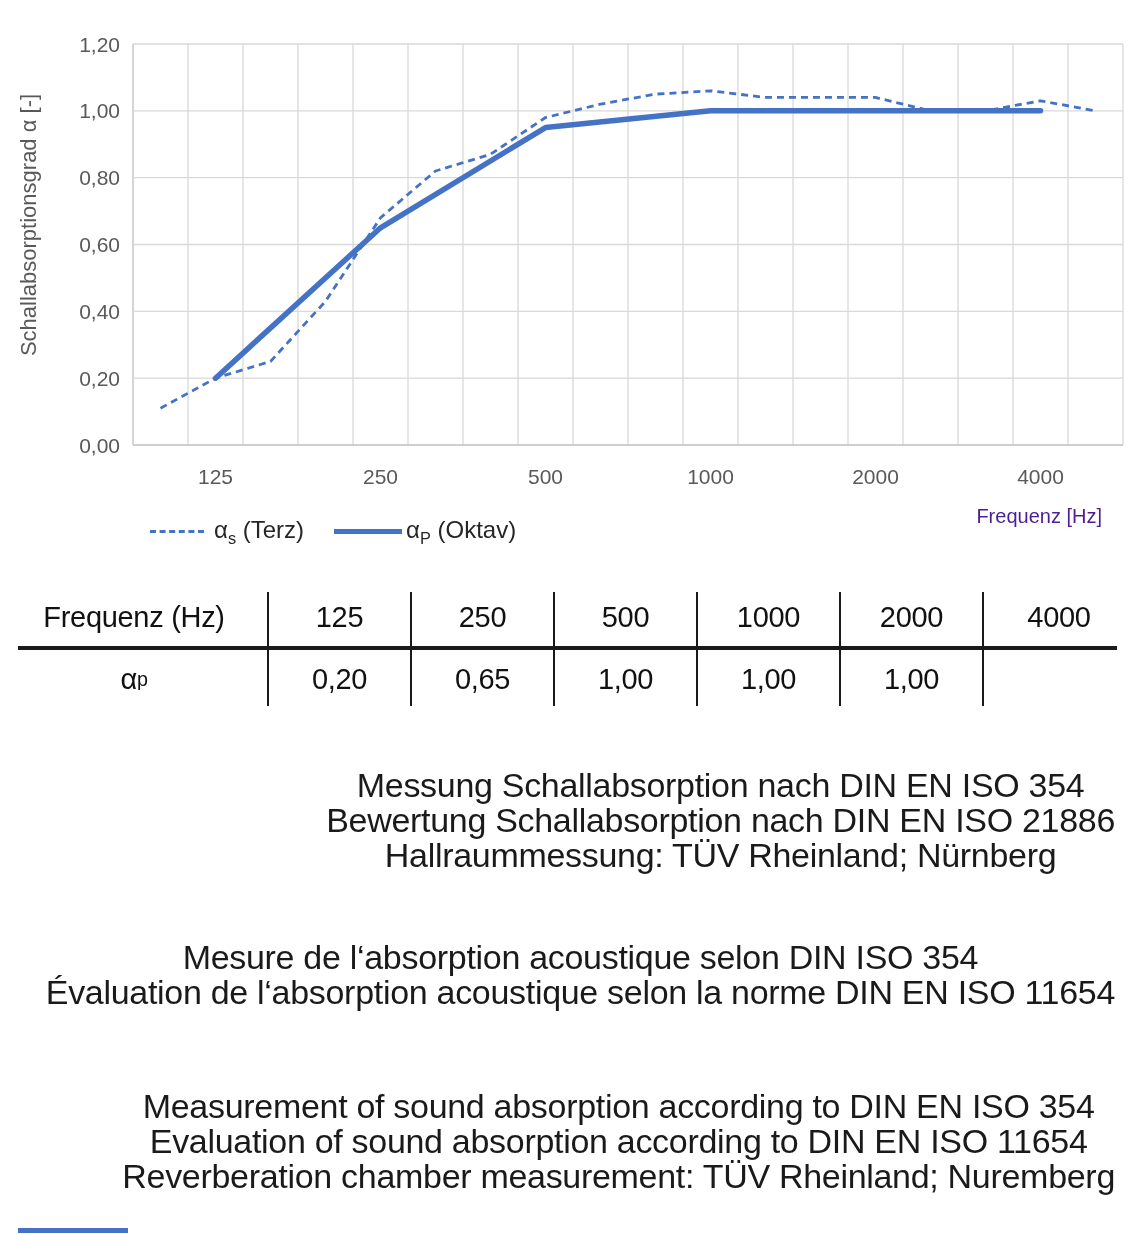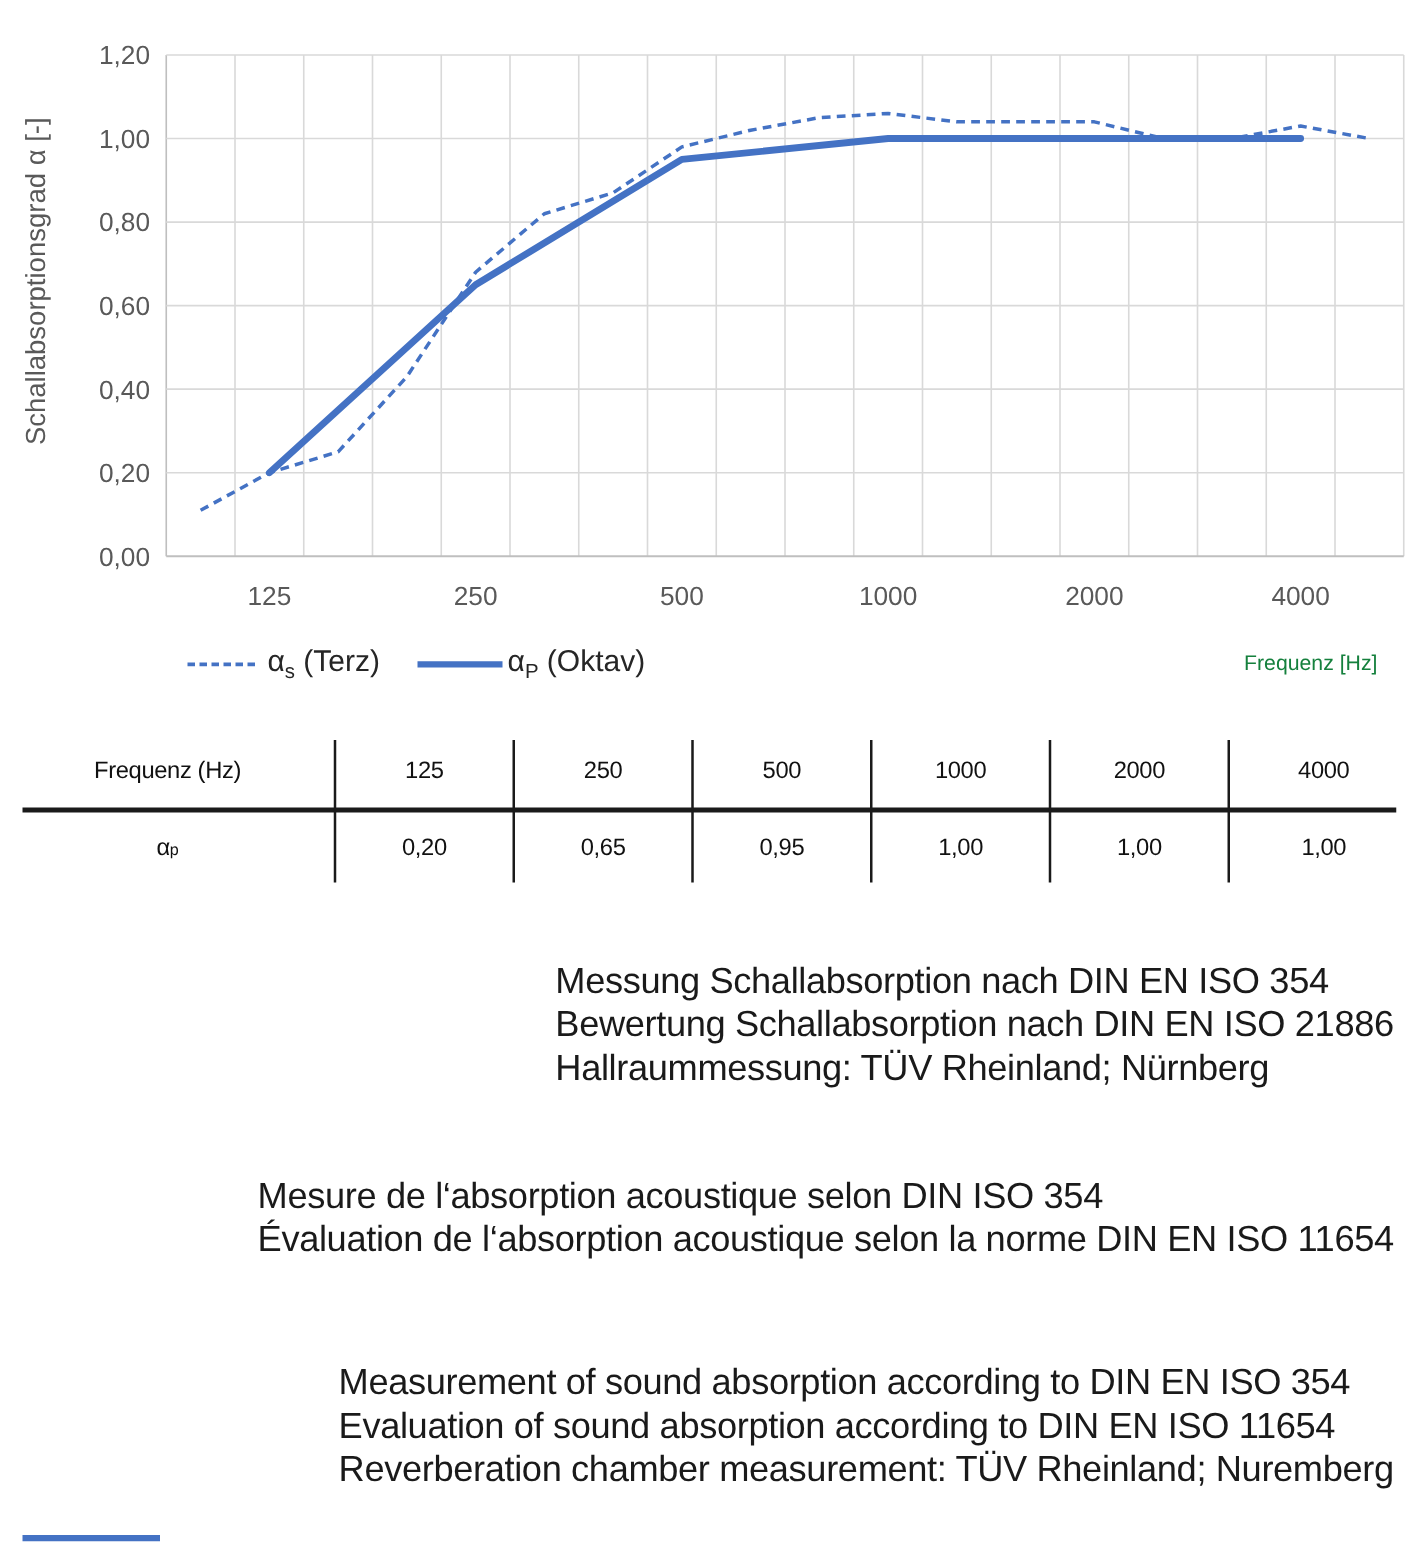--- a/index.html
+++ b/index.html
@@ -6,44 +6,44 @@
   .page {
     position:relative; width:1135px; height:1234px; background:#ffffff;
     font-family:"Liberation Sans", sans-serif; overflow:hidden;
   }
   
   .chart-area { position:absolute; top:0; left:0; width:1135px; height:560px; }
   #chart-svg { position:absolute; top:0; left:0; }
   #chart-svg text { font-family:"Liberation Sans", sans-serif; }
   .x-axis-title {
     position:absolute; top:505px; right:33px;
-    font-size:17px; color:#15803d;margin-top:16px;
+    font-size:20px; color:#4c1d95;
   }
   .legend {
     position:absolute; top:516px; left:150px;
     display:flex; gap:30px;
     font-size:24px; color:#262626;
   }
   .legend-item { display:flex; align-items:center; }
   .sample-dashed { display:inline-block; width:54px; height:0; border-top:3px dashed #4472C4; margin-right:10px; }
   .sample-solid  { display:inline-block; width:68px; height:0; border-top:5px solid  #4472C4; margin-right:4px; }
   .legend-label sub, .alpha-label sub { font-size:0.68em; }
   
   .dtable { position:absolute; top:588px; left:0; width:1135px; height:120px; }
   .trow { display:grid; grid-template-columns:268px 143px 143px 143px 143px 143px 152px; }
   .tcell {
     height:58px; display:flex; align-items:center; justify-content:center;
-    font-size:19px; color:#111111; letter-spacing:-0.3px;
+    font-size:29px; color:#111111; letter-spacing:-0.3px;
   }
   .tdivider { height:4px; background:#1a1a1a; margin:0 18px; }
   .vline { position:absolute; top:4px; bottom:2px; width:2px; background:#1a1a1a; }
   
   .textblock {
-    position:absolute; right:20px; text-align:left;
-    font-size:29px; line-height:35px; color:#1a1a1a; letter-spacing:-0.3px;
+    position:absolute; right:20px; text-align:center;
+    font-size:34px; line-height:35px; color:#1a1a1a; letter-spacing:-0.3px;
     white-space:nowrap;
   }
   .tb-german  { top:768px; }
   .tb-french  { top:940px; }
   .tb-english { top:1089px; }
   
   .footer-bar { position:absolute; left:18px; bottom:1px; width:110px; height:5px; background:#4472C4; }
 </style>
 </head>
 <body>
@@ -121,21 +121,20 @@
       <div class="tcell">4000</div>
     </div>
     <div class="tdivider"></div>
     <div class="trow">
       <div class="tcell alpha-label">
           <span>α</span>
           <sub>p</sub>
         </div>
       <div class="tcell">0,20</div>
       <div class="tcell">0,65</div>
-      <div class="tcell">0,95</div>
       <div class="tcell">1,00</div>
       <div class="tcell">1,00</div>
       <div class="tcell">1,00</div>
     </div>
     <div class="vline" style="left:267px"></div>
     <div class="vline" style="left:410px"></div>
     <div class="vline" style="left:553px"></div>
     <div class="vline" style="left:696px"></div>
     <div class="vline" style="left:839px"></div>
     <div class="vline" style="left:982px"></div>

